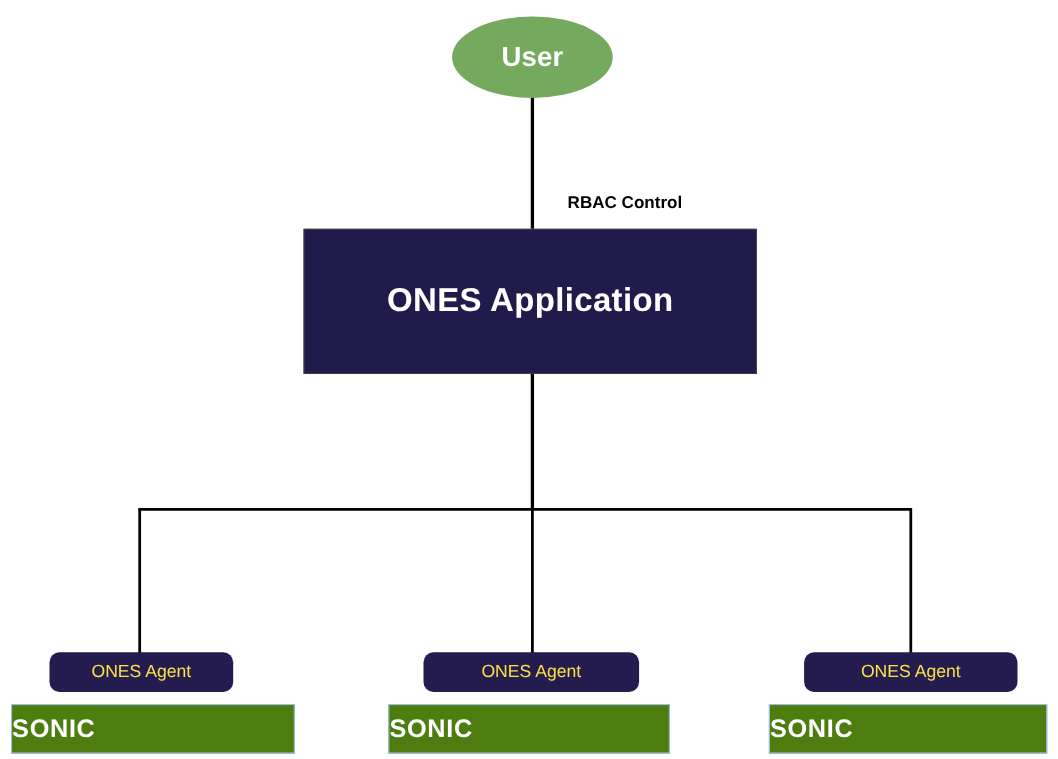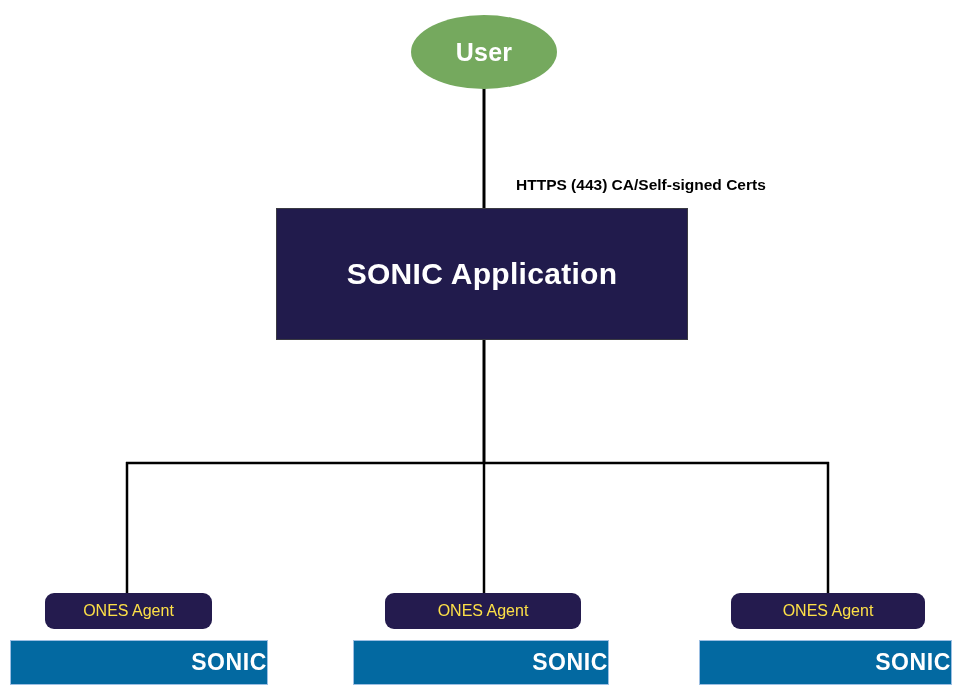--- a/index.html
+++ b/index.html
@@ -111,26 +111,26 @@
     line-height: 1;
   }
   .agent-node.agent-1 { left: 45px;  top: 593px; width: 167px; }
   .agent-node.agent-2 { left: 385px; top: 593px; width: 196px; }
   .agent-node.agent-3 { left: 731px; top: 593px; width: 194px; }
 
   
   .sonic-node {
     position: absolute;
     height: 45px;
-    background: #0369a1;
+    background: #4d7c0f;
     border: 1px solid #9CBFE3;
     box-sizing: border-box;
     display: flex;
     align-items: center;
-    justify-content: flex-end;
+    justify-content: flex-start;
   }
   .sonic-label {
     color: #ffffff;
     font-size: 23px;
     font-weight: bold;
     letter-spacing: 0.6px;
     line-height: 1;
   }
   .sonic-node.sonic-1 { left: 10px;  top: 640px; width: 258px; }
   .sonic-node.sonic-2 { left: 353px; top: 640px; width: 256px; }
@@ -154,26 +154,25 @@
     <line x1="484" y1="462" x2="484" y2="595" stroke="#000000" stroke-width="2.5"></line>
 
     <line x1="828" y1="462" x2="828" y2="595" stroke="#000000" stroke-width="2.5"></line>
   </svg>
 
   <div class="user-node">
     <span class="user-label">User</span>
   </div>
 
   <div class="edge-label https-label">
-    <div>HTTPS (443) CA/Self-signed Certs</div>
     <div>RBAC Control</div>
   </div>
 
   <div class="app-node">
-    <span class="app-label">SONIC Application</span>
+    <span class="app-label">ONES Application</span>
   </div>
 
 
   <div class="agent-node agent-1">
     <span class="agent-label">ONES Agent</span>
   </div>
   <div class="agent-node agent-2">
     <span class="agent-label">ONES Agent</span>
   </div>
   <div class="agent-node agent-3">

